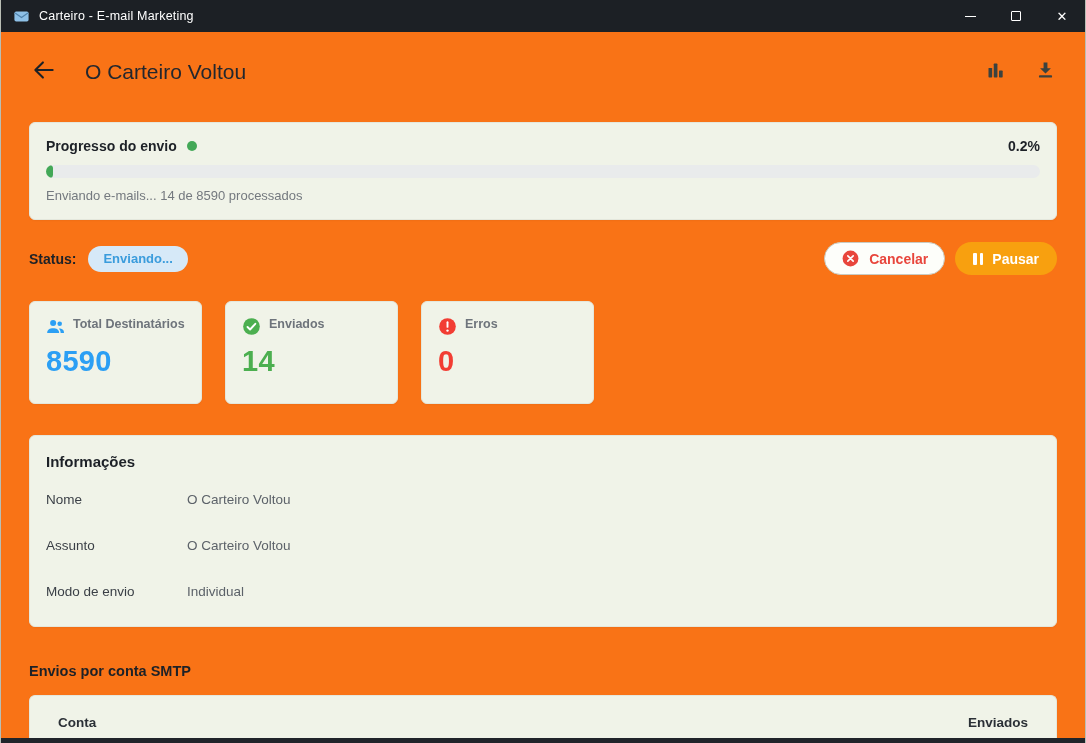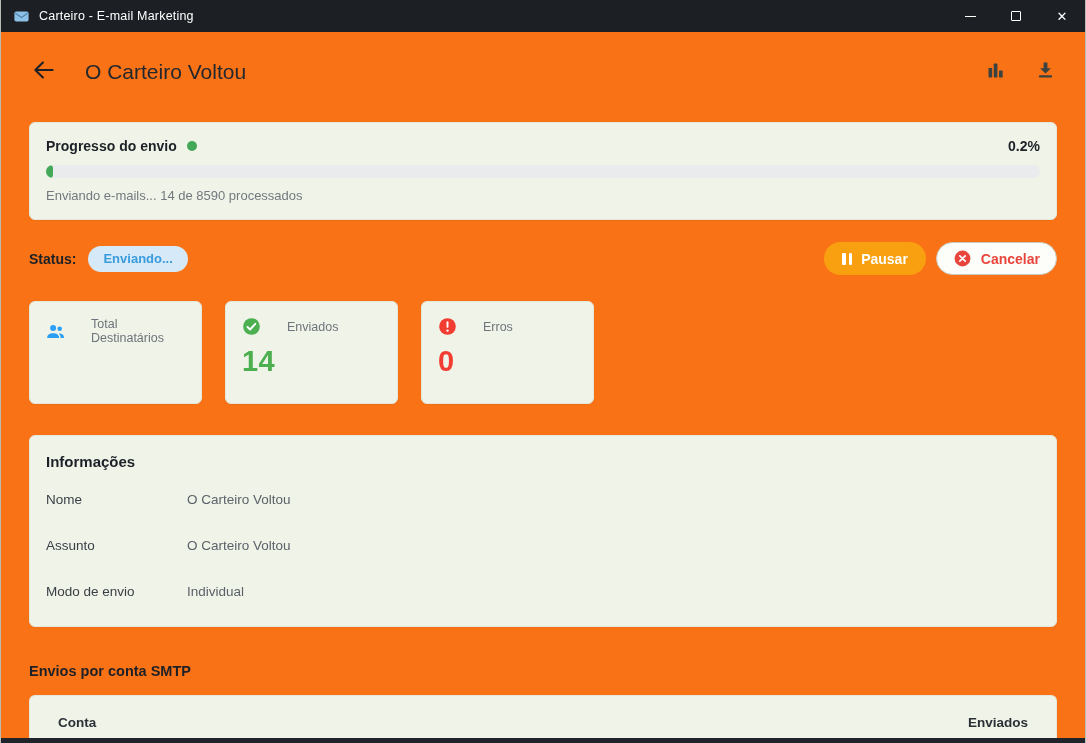--- a/index.html
+++ b/index.html
@@ -52,21 +52,21 @@
   .status-actions { margin-left:auto; display:flex; gap:10px; }
   .btn { display:flex; align-items:center; gap:9px; border-radius:17px; cursor:pointer;
          font-size:14px; font-weight:700; height:33px; padding:0 18px; border:none; }
   .btn-pause { background:#f8a00f; color:#fff; }
   .pause-bars { display:flex; gap:3px; }
   .pause-bars span { width:3.5px; height:12px; background:#fff; border-radius:1px; display:block; }
   .btn-cancel { background:#fdfefa; border:1px solid #c8cbc2; color:#e8463c; padding:0 16px; }
   
   .stats-row { margin-top:26px; display:flex; gap:23px; }
   .stat-card { width:173px; height:103px; padding:15px 16px; }
-  .stat-top { display:flex; align-items:center; gap:26px; }
+  .stat-top { display:flex; gap:8px;font-weight:bold; }
   .stat-icon { width:19px; height:19px; display:flex; }
   .stat-label { font-size:12.5px; color:#6e747b; }
   .stat-value { margin-top:9px; font-size:29px; font-weight:700; letter-spacing:.3px; }
   
   .info-card { margin-top:31px; padding:17px 16px 20px; }
   .info-title { font-size:15px; font-weight:700; color:#1d2127; }
   .info-rows { margin-top:16px; }
   .info-row { display:flex; padding:6px 0; font-size:13.5px; line-height:16px; }
   .info-row + .info-row { margin-top:18px; }
   .info-label { width:141px; color:#3a3f46; }
@@ -148,53 +148,54 @@
       <div class="progress-track">
         <div class="progress-fill" style="width: 0.2%; background: rgb(67, 168, 87);"></div>
       </div>
       <div class="progress-sub">Enviando e-mails... 14 de 8590 processados</div>
     </div>
 
     <div class="status-row">
       <span class="status-label">Status:</span>
       <span class="status-badge" style="background: rgb(214, 233, 248); color: rgb(58, 156, 220);">Enviando...</span>
       <div class="status-actions">
+        <button class="btn btn-cancel">
+          <span style="display:flex;">
+            <svg viewBox="0 0 24 24" width="19" height="19">
+              <circle cx="12" cy="12" r="10" fill="#e8463c"></circle>
+              <path d="M8.6 8.6l6.8 6.8M15.4 8.6l-6.8 6.8" stroke="#fff" stroke-width="2.1" stroke-linecap="round"></path>
+            </svg>
+          </span>
+          <span>Cancelar</span>
+        </button>
         <button class="btn btn-pause">
           <span class="pause-bars">
               <span></span>
               <span></span>
             </span>
           <span>Pausar</span>
-        </button>
-        <button class="btn btn-cancel">
-          <span style="display:flex;">
-            <svg viewBox="0 0 24 24" width="19" height="19">
-              <circle cx="12" cy="12" r="10" fill="#e8463c"></circle>
-              <path d="M8.6 8.6l6.8 6.8M15.4 8.6l-6.8 6.8" stroke="#fff" stroke-width="2.1" stroke-linecap="round"></path>
-            </svg>
-          </span>
-          <span>Cancelar</span>
         </button>
       </div>
     </div>
 
     <div class="stats-row">
 
       <div class="card stat-card">
         <div class="stat-top">
           <span class="stat-icon" style="color: rgb(43, 159, 244);">
             <svg viewBox="0 0 24 24" width="19" height="19" fill="currentColor">
               <circle cx="9" cy="7.5" r="3.8"></circle>
               <path d="M1.5 19.5c0-3.4 3.4-5.3 7.5-5.3s7.5 1.9 7.5 5.3v.7h-15z"></path>
               <circle cx="17.3" cy="8.6" r="2.9"></circle>
               <path d="M18 14.6c2.8.5 4.7 2 4.7 4.6v1h-4.2c0-2.3-.8-4.1-2.3-5.3.6-.2 1.2-.3 1.8-.3z"></path>
             </svg>
           </span>
           <span class="stat-label">Total Destinatários</span>
         </div>
+        <div class="stat-value" style="color: rgb(43, 159, 244);">8590</div>
       </div>
 
       <div class="card stat-card">
         <div class="stat-top">
           <span class="stat-icon" style="color: rgb(76, 175, 80);">
             <svg viewBox="0 0 24 24" width="19" height="19">
               <circle cx="12" cy="12" r="10.5" fill="currentColor"></circle>
               <path d="M7 12.6l3.2 3.2 6.6-7.2" stroke="#fff" stroke-width="2.4" fill="none" stroke-linecap="round" stroke-linejoin="round"></path>
             </svg>
           </span>

